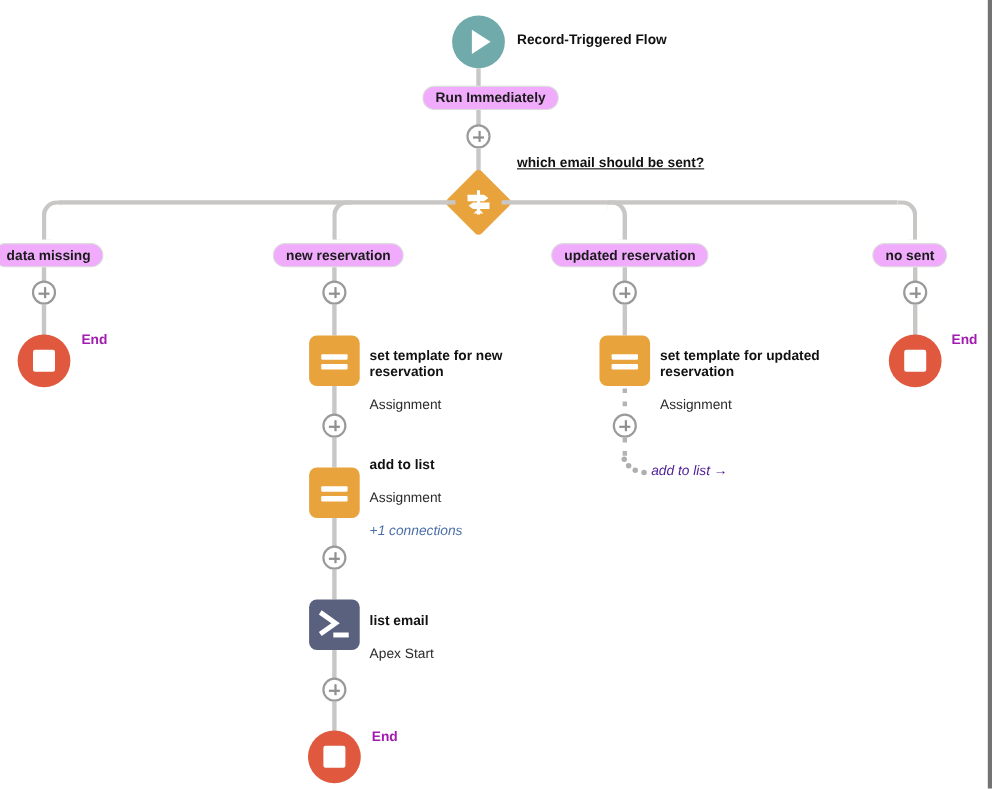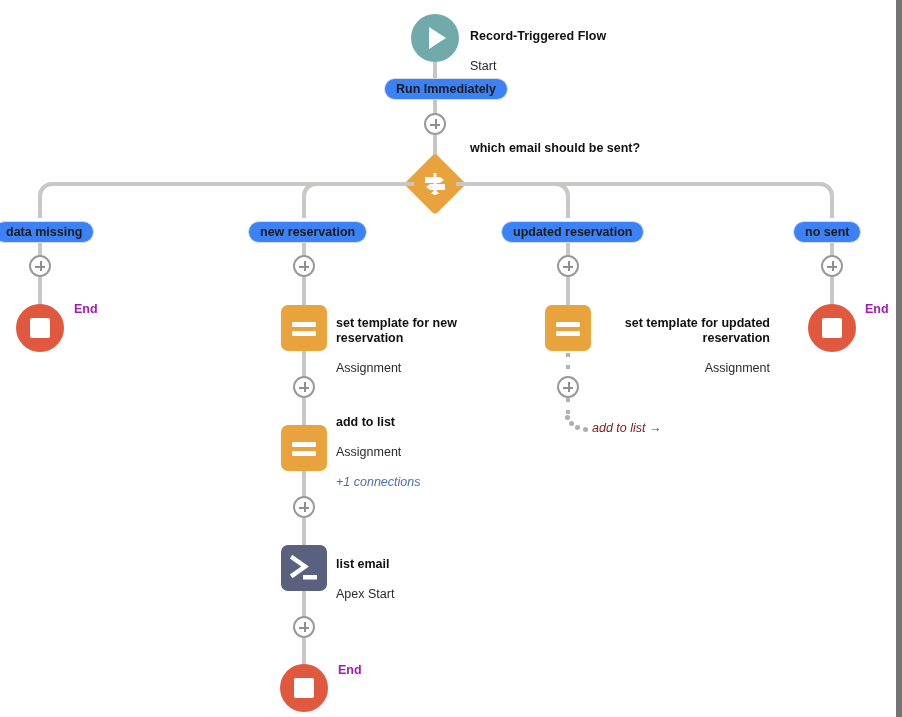--- a/index.html
+++ b/index.html
@@ -11,21 +11,21 @@
     font-family: "Liberation Sans", sans-serif;
     -webkit-font-smoothing: antialiased;
   }
 
   #canvas {
     position: relative;
     width: 902px;
     height: 717px;
     background: #ffffff;
     overflow: hidden;
-    border-right: 6px solid #737373;
+    border-right: 4px solid #737373;
     box-sizing: border-box;
   }
 
   
   .conn {
     position: absolute;
     background: #c9c7c5;
   }
   .conn-v { width: 4px; }
   .conn-h { height: 4px; }
@@ -66,21 +66,21 @@
   .plus::after  { top: 4px; bottom: 4px; left: 8.5px; width: 2px; }
 
   
   .pill {
     position: absolute;
     height: 22px;
     line-height: 21px;
     padding: 0 11px;
     border: 1px solid #dcdcdc;
     border-radius: 12px;
-    background: #3b82f6;
+    background: #f0abfc;
     font-size: 12.5px;
     font-weight: bold;
     color: #1a1a1a;
     white-space: nowrap;
     box-sizing: border-box;
     cursor: pointer;
   }
 
   
   .start-circle {
@@ -184,56 +184,55 @@
     position: absolute;
     width: 5px;
     height: 5px;
     border-radius: 50%;
     background: #b0aeac;
   }
   .goto-label {
     position: absolute;
     font-size: 12.5px;
     font-style: italic;
-    color: #7f1d1d;
+    color: #4c1d95;
     white-space: nowrap;
     cursor: pointer;
   }
 </style>
 </head>
 <body>
 
 <div id="canvas">
 
   <div class="start-circle" style="left:411px; top:14px;">
     <div class="tri"></div>
   </div>
   <div class="node-label" style="left:470px; top:14px; width:220px;">
     <span class="title">Record-Triggered Flow</span>
-    <span class="subtitle">Start</span>
   </div>
 
   <div class="conn conn-v" style="left:433px; top:62px; height:17px;"></div>
 
   <div class="pill" style="left:384px; top:78px;">Run Immediately</div>
 
   <div class="conn conn-v" style="left:433px; top:100px; height:14px;"></div>
   <div class="plus" style="left:424px; top:113px;"></div>
   <div class="conn conn-v" style="left:433px; top:135px; height:27px;"></div>
 
   <div class="diamond-wrap" style="left:413px; top:162px; width:44px; height:44px;">
     <div class="diamond" style="left:0; top:0;"></div>
     <svg class="signpost" width="28" height="28" viewBox="0 0 28 28">
       <rect x="12.6" y="3" width="2.8" height="22" fill="#ffffff"></rect>
       <path d="M4 7 h15 l4 3 -4 3 H4 z" fill="#ffffff"></path>
       <path d="M24 14 H9 l-4 3 4 3 h15 z" fill="#ffffff"></path>
       <path d="M14 19.5 l4.5 4.5 h-9 z" fill="#ffffff"></path>
     </svg>
   </div>
-  <div class="node-label" style="left:470px; top:126px; width:240px;">
+  <div class="node-label" style="left:470px; top:126px; width:240px;text-decoration:underline;">
     <span class="title">which email should be sent?</span>
   </div>
 
   <div class="conn conn-h" style="left:54px; top:182px; width:360px;"></div>
   <div class="conn conn-h" style="left:456px; top:182px; width:360px;"></div>
 
   <div class="bus-corner corner-tl" style="left:38px; top:182px; width:18px; height:36px;"></div>
   <div class="bus-corner corner-tl" style="left:302px; top:182px; width:18px; height:36px;"></div>
   <div class="bus-corner corner-tr" style="left:552px; top:182px; width:18px; height:36px;"></div>
   <div class="bus-corner corner-tr" style="left:816px; top:182px; width:18px; height:36px;"></div>
@@ -303,21 +302,21 @@
   <div class="end-text" style="left:338px; top:663px;">End</div>
 
   <div class="conn conn-v" style="left:566px; top:243px; height:13px;"></div>
   <div class="plus" style="left:557px; top:255px;"></div>
   <div class="conn conn-v" style="left:566px; top:277px; height:28px;"></div>
 
   <div class="node-icon assignment" style="left:545px; top:305px;">
     <div class="bar b1"></div>
     <div class="bar b2"></div>
   </div>
-  <div class="node-label" style="left:600px; top:301px; width:170px;text-align:right;">
+  <div class="node-label" style="left:600px; top:301px; width:170px;">
     <span class="title">set template for updated reservation</span>
     <span class="subtitle">Assignment</span>
   </div>
 
   <div class="conn-dot-v" style="left:566px; top:353px; height:24px;"></div>
   <div class="plus" style="left:557px; top:376px;"></div>
   <div class="conn-dot-v" style="left:566px; top:398px; height:18px;"></div>
 
   <div class="goto-dot" style="left:565px; top:415px;"></div>
   <div class="goto-dot" style="left:569px; top:421px;"></div>

